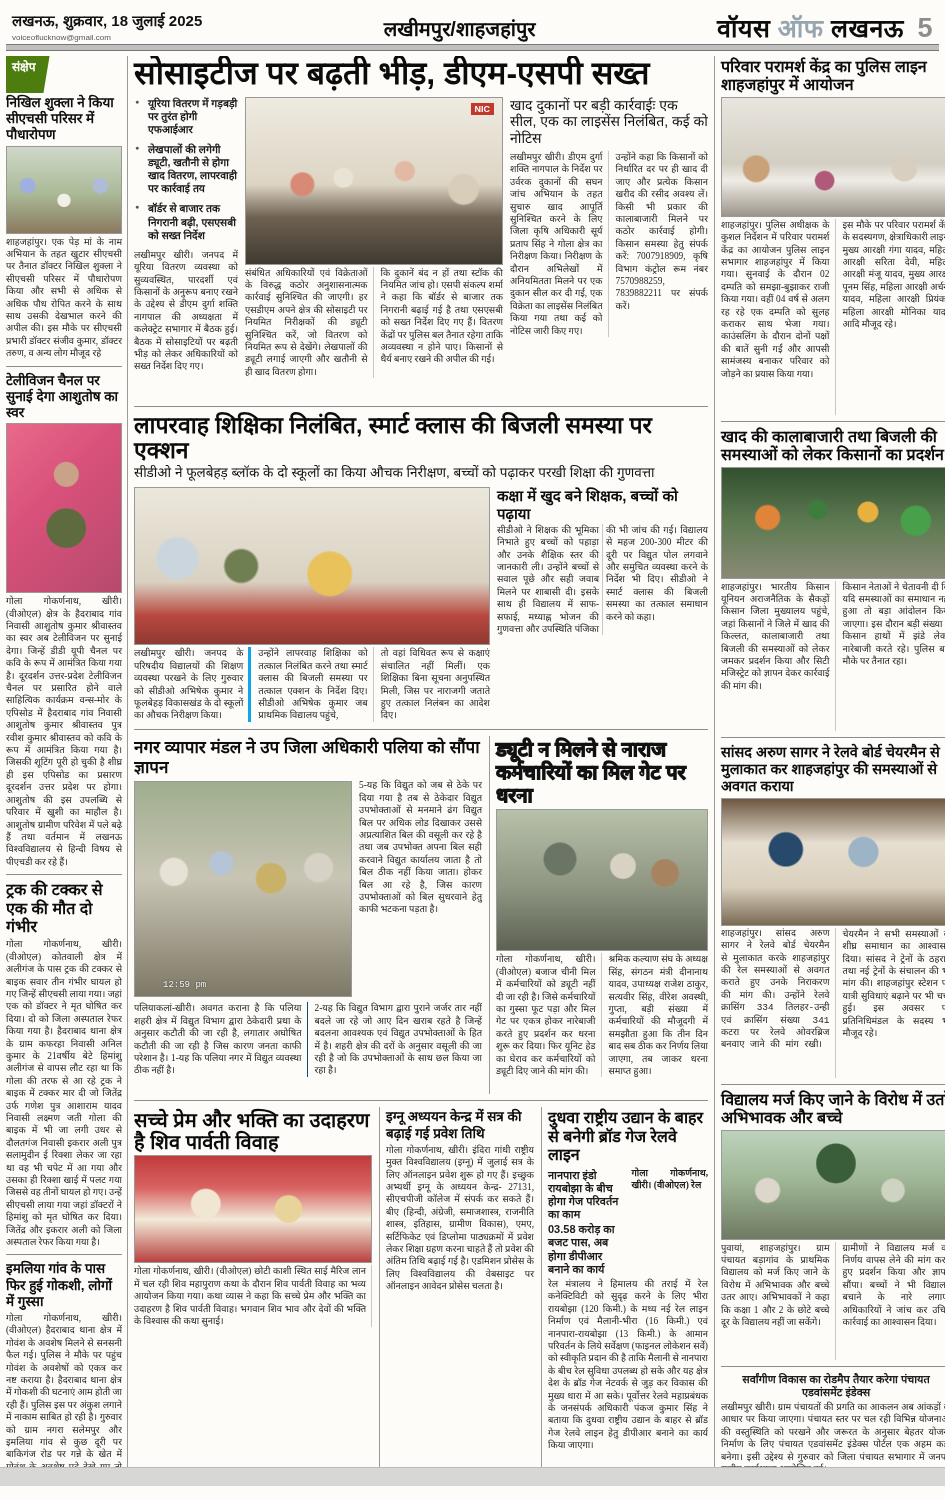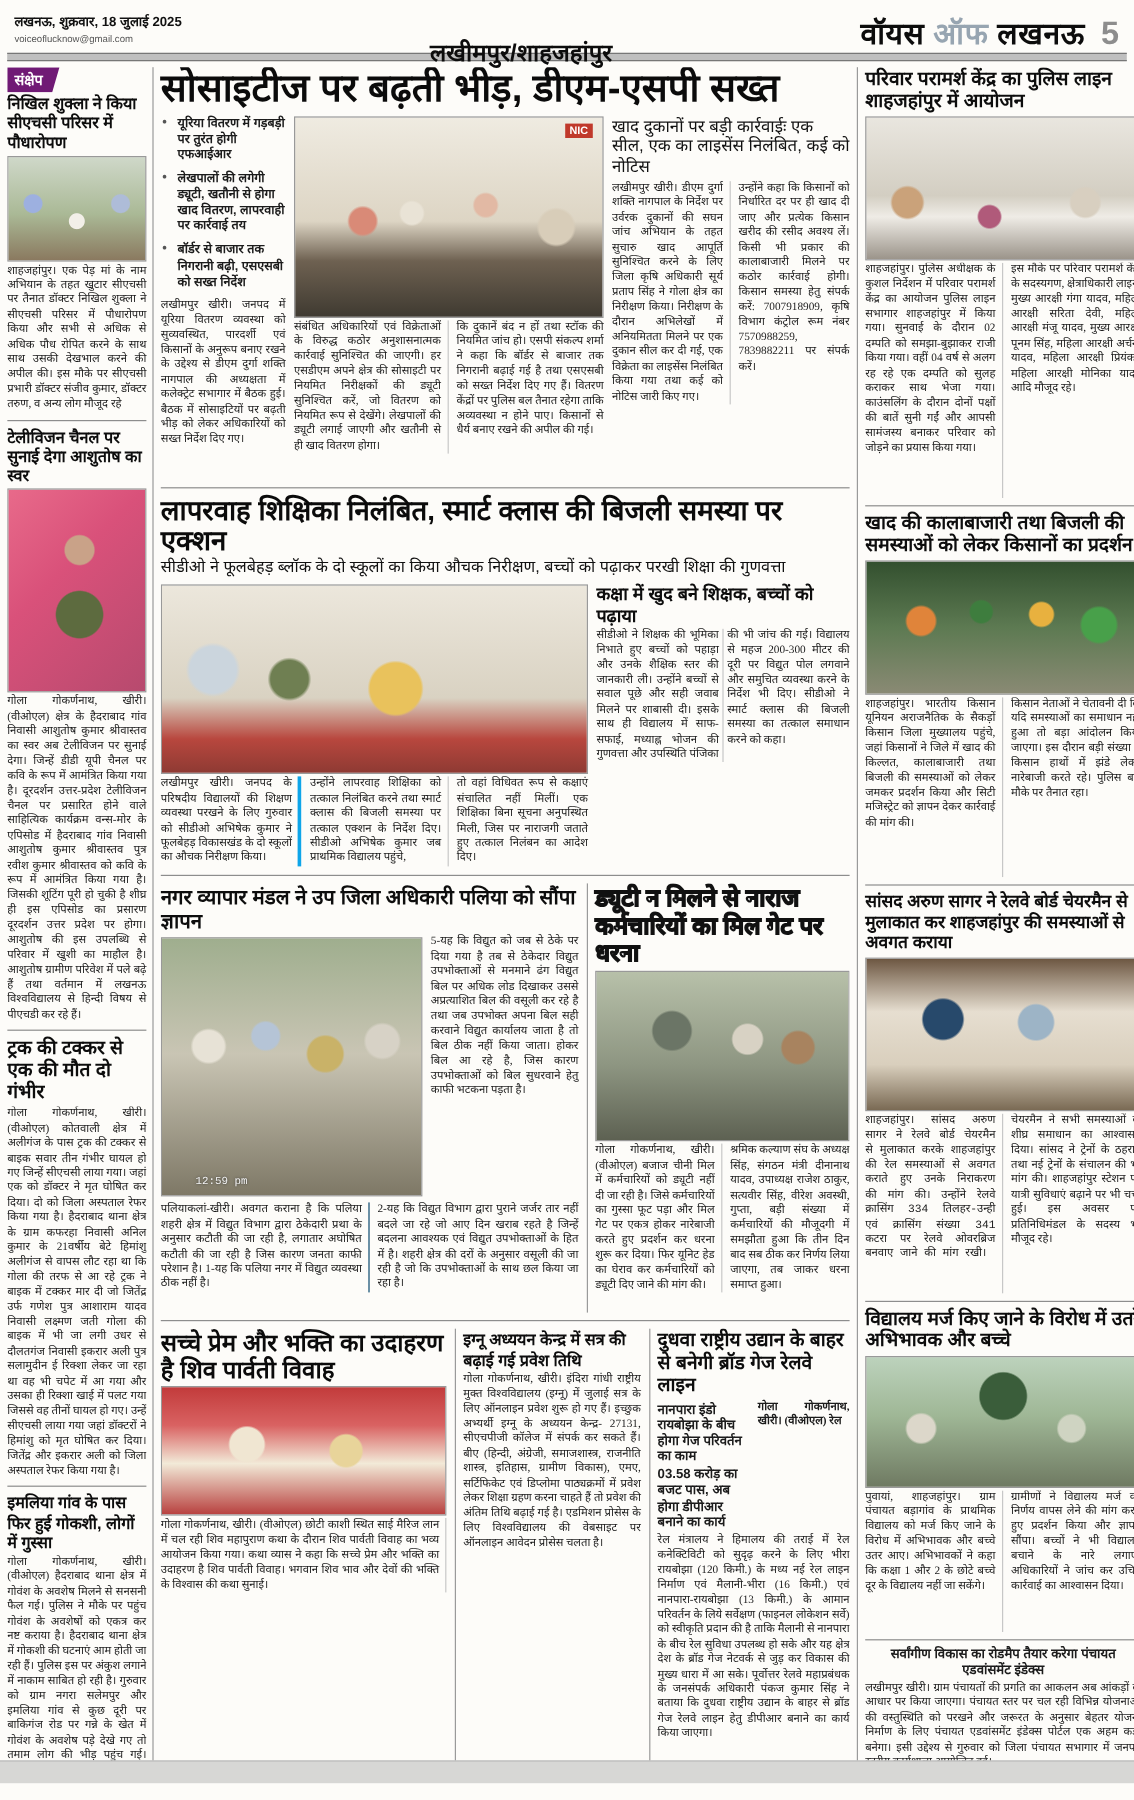--- a/index.html
+++ b/index.html
@@ -1,23 +1,23 @@
 <!DOCTYPE html>
 <html><head>
 <meta charset="utf-8">
 <style>
   html,body{margin:0;padding:0;background:#888;}
   .page{width:945px;height:1500px;background:#fdfcf9;margin:0 auto;position:relative;
         font-family:"Liberation Serif","DejaVu Serif",serif;color:#1c1c1c;overflow:hidden;box-sizing:border-box;}
   
   .hdr{display:flex;justify-content:space-between;align-items:flex-start;padding:10px 12px 2px 12px;height:44px;box-sizing:border-box;}
   .hdr-left{font-family:"Liberation Sans",sans-serif;}
-  .hdr-date{font-size:11px;font-weight:700;color:#111;}
+  .hdr-date{font-size:15px;font-weight:700;color:#111;}
   .hdr-mail{font-size:8px;color:#555;margin-top:3px;}
-  .hdr-center{font-family:"Liberation Sans",sans-serif;font-size:20px;font-weight:800;color:#0c0c0c;margin-top:20px;}
+  .hdr-center{font-family:"Liberation Sans",sans-serif;font-size:20px;font-weight:800;color:#0c0c0c;margin-top:5px;}
   .masthead{font-family:"Liberation Sans",sans-serif;font-size:25px;font-weight:800;letter-spacing:.5px;}
   .m-b{color:#0c0c0c;} .m-g{color:#97a5b1;} .m-num{color:#8d8d8d;font-size:27px;margin-left:6px;}
   .hdr-rule{height:5px;background:#bfbfbf;border-top:1px solid #777;border-bottom:1px solid #777;margin:0 6px;}
   
   .content{display:flex;padding:5px 6px 0 6px;height:1418px;box-sizing:border-box;overflow:hidden;}
   .col-sb{width:116px;flex:none;padding-right:5px;border-right:1px solid #9a9a9a;overflow:hidden;}
   .col-c{width:586px;flex:none;padding:0 6px;overflow:hidden;box-sizing:border-box;}
   .col-r{width:237px;flex:none;padding-left:6px;border-left:1px solid #9a9a9a;overflow:hidden;box-sizing:border-box;}
   
   .h-xl{font-family:"Liberation Sans",sans-serif;font-size:32px;line-height:1.08;font-weight:800;color:#0b0b0b;margin:0 0 4px 0;}
@@ -69,21 +69,21 @@
       <span class="m-g">ऑफ</span>
       <span class="m-b">लखनऊ</span>
       <span class="m-num">5</span>
     </div>
   </div>
   <div class="hdr-rule"></div>
 
   <div class="content">
 
     <div class="col-sb">
-      <div style="background:#701a75;color:#fff;display:inline-block;padding:2px 14px 2px 6px;font-family:Liberation Mono, monospace;font-weight:800;font-size:12px;clip-path:polygon(0 0,100% 0,86% 100%,0 100%);">संक्षेप</div>
+      <div style="background:#4d7c0f;color:#fff;display:inline-block;padding:2px 14px 18px 6px;font-family:Liberation Mono, monospace;font-weight:800;font-size:12px;clip-path:polygon(0 0,100% 0,86% 100%,0 100%);">संक्षेप</div>
 
       <section>
         <h3 class="h-sm">निखिल शुक्ला ने किया सीएचसी परिसर में पौधारोपण</h3>
         <div class="photo ph-tree" style="height:88px;"></div>
         <div class="bt">शाहजहांपुर। एक पेड़ मां के नाम अभियान के तहत खुटार सीएचसी पर तैनात डॉक्टर निखिल शुक्ला ने सीएचसी परिसर में पौधारोपण किया और सभी से अधिक से अधिक पौध रोपित करने के साथ साथ उसकी देखभाल करने की अपील की। इस मौके पर सीएचसी प्रभारी डॉक्टर संजीव कुमार, डॉक्टर तरुण, व अन्य लोग मौजूद रहे</div>
       </section>
       <div class="hr"></div>
 
       <section>
         <h3 class="h-sm">टेलीविजन चैनल पर सुनाई देगा आशुतोष का स्वर</h3>

